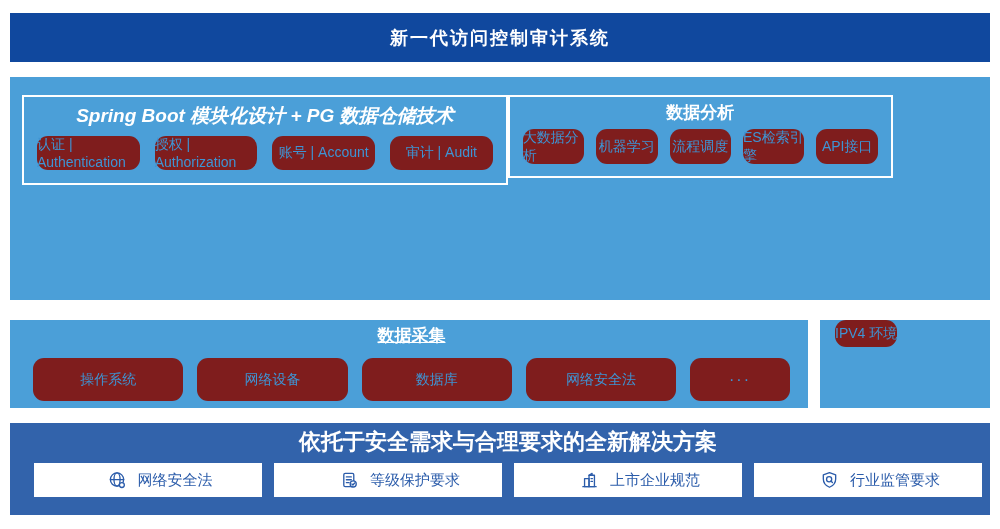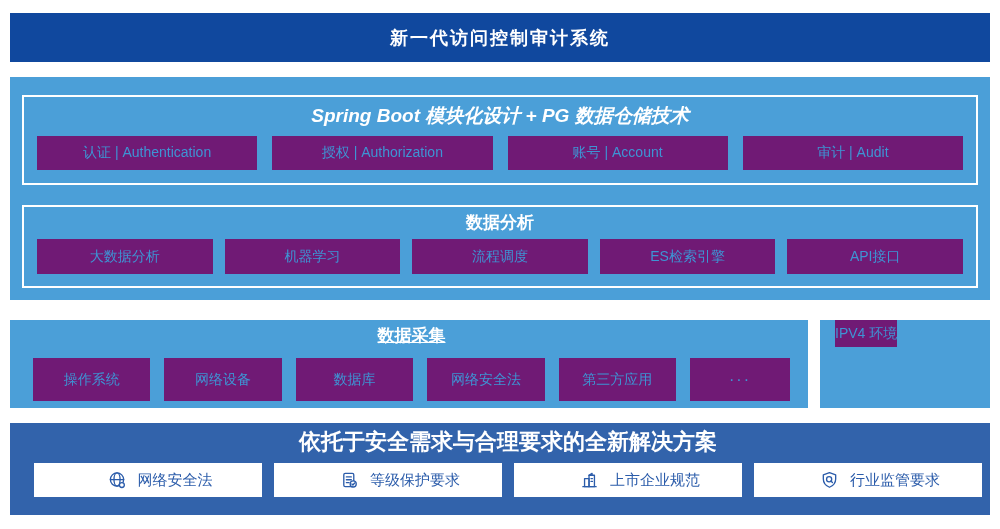--- a/index.html
+++ b/index.html
@@ -12,38 +12,38 @@
     margin:13px 10px 0;height:49px;background:#10489e;
     display:flex;align-items:center;justify-content:center;
   }
   .header-bar .title{
     color:#fff;font-size:18px;font-weight:bold;letter-spacing:2px;
   }
   
   .platform-panel{
     margin:15px 10px 0;height:223px;background:#4b9fd8;
     box-sizing:border-box;padding:18px 12px 12px;
-    display:flex;flex-direction:column;
+    display:flex;flex-direction:row;
   }
   .group{
     border:2px solid #ffffff;box-sizing:border-box;
     display:flex;flex-direction:column;justify-content:space-between;
   }
   .group-arch{height:90px;padding:8px 13px 13px;margin-bottom:20px;}
   .group-analysis{height:83px;padding:5px 13px 12px;}
   .group-title{
     text-align:center;color:#fff;font-weight:bold;font-size:17px;line-height:22px;
   }
   .group-title.italic{font-style:italic;font-size:19px;}
   .box-row{display:flex;}
   .arch-row{gap:15px;}
   .analysis-row{gap:12px;}
   .wbox{
-    background:#701a75;display:flex;align-items:center;justify-content:center;
-    color:#3e94d4;font-size:14px;flex:1;
+    background:#7f1d1d;display:flex;align-items:center;justify-content:center;
+    color:#3e94d4;font-size:14px;flex:1;border-radius:11px;
   }
   .arch-row .wbox{height:34px;}
   .analysis-row .wbox{height:35px;}
   
   .collect-row{margin:20px 10px 0;height:88px;display:flex;gap:12px;}
   .collect-panel{
     width:798px;background:#4b9fd8;box-sizing:border-box;
     padding:6px 18px 0 23px;display:flex;flex-direction:column;
   }
   .collect-title{
@@ -109,21 +109,20 @@
 
   <div class="collect-row">
 
     <div class="collect-panel">
       <div class="collect-title">数据采集</div>
       <div class="collect-boxes">
         <div class="wbox">操作系统</div>
         <div class="wbox">网络设备</div>
         <div class="wbox">数据库</div>
         <div class="wbox">网络安全法</div>
-        <div class="wbox">第三方应用</div>
         <div class="wbox ellipsis">···</div>
       </div>
     </div>
 
     <div class="env-panel">
       <div class="wbox">IPV4 环境</div>
     </div>
 
   </div>
 

